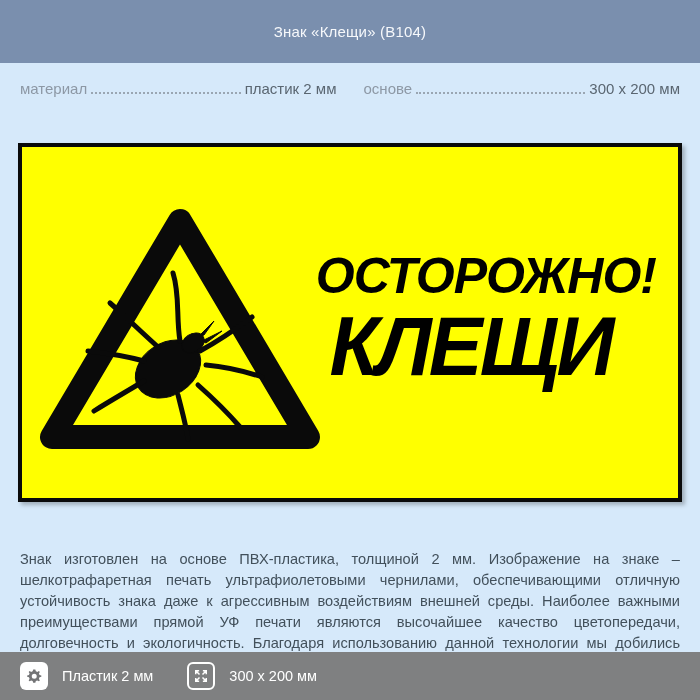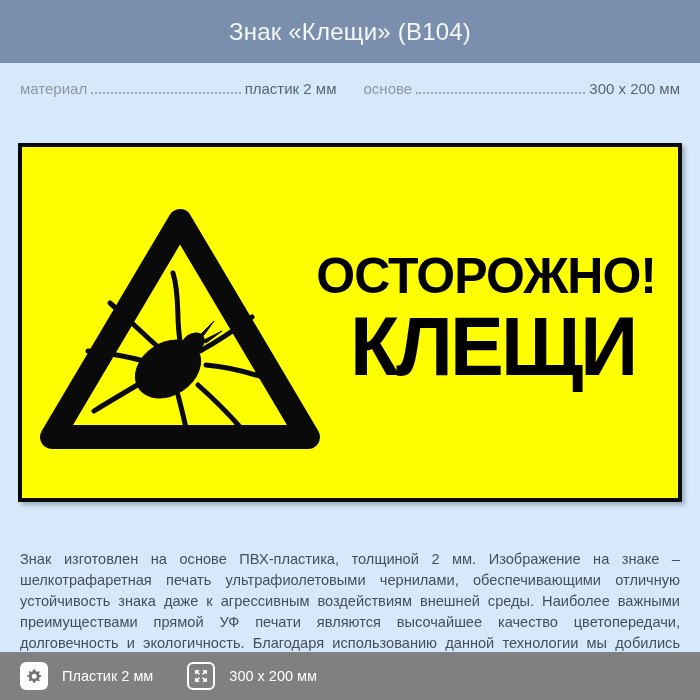--- a/index.html
+++ b/index.html
@@ -13,21 +13,21 @@
   }
 
   
   .header {
     height: 63px;
     background: #7a8fae;
     display: flex; align-items: center; justify-content: center;
   }
   .header h1 {
     color: #f6f8fb;
-    font-size: 24px;
+    font-size: 15px;
     font-weight: 400;
     letter-spacing: 0.2px;
   }
 
   
   .specs {
     display: flex;
     padding: 17px 20px 0 20px;
     gap: 27px;
   }
@@ -56,22 +56,23 @@
     box-shadow: 3px 3px 4px rgba(0,0,0,0.25);
   }
   .sign .triangle-wrap {
     position: absolute;
     left: 8px; top: 52px;
     width: 300px; height: 260px;
   }
   .sign .sign-text {
     position: absolute;
     right: 22px; top: 104px;
-    text-align: center;
+    text-align: left;
     color: #000;
+    font-style: italic;
   }
   .sign .line1 {
     font-size: 50px;
     font-weight: 700;
     letter-spacing: -1px;
     line-height: 1.0;
     white-space: nowrap;
   }
   .sign .line2 {
     font-size: 84px;

